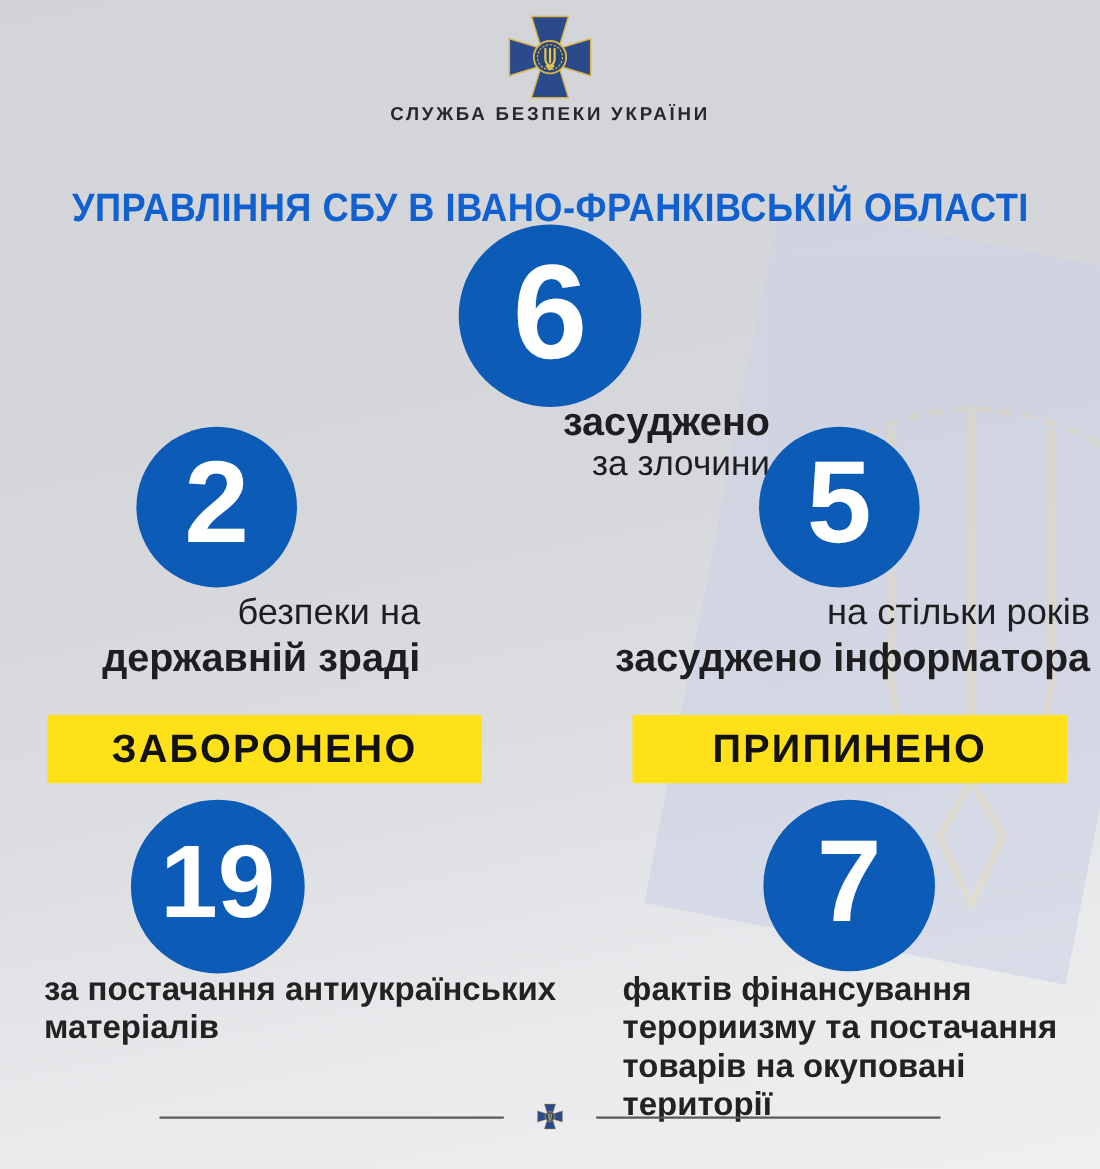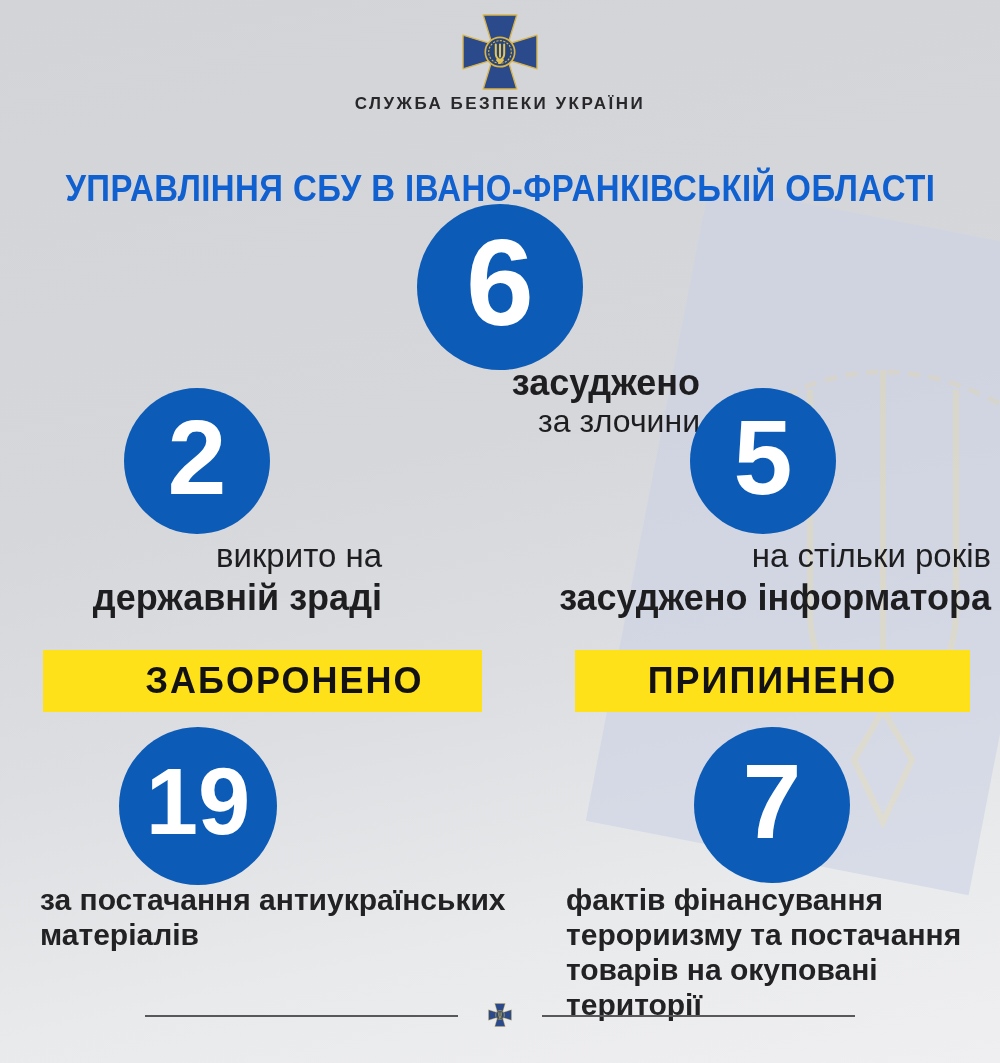--- a/index.html
+++ b/index.html
@@ -32,21 +32,21 @@
   .lbl-c6{left:300px;top:362px;width:400px;font-size:32px;}
   .lbl-c6 .b{font-size:36px;}
   .lbl-c2{left:12px;top:536px;width:370px;font-size:33px;line-height:1.2;}
   .lbl-c2 .b{font-size:36px;}
   .lbl-c5{left:545px;top:536px;width:446px;font-size:33px;line-height:1.2;white-space:nowrap;}
   .lbl-c5 .b{font-size:36px;}
   
   .banner{position:absolute;top:650px;width:395px;height:62px;background:#ffe11a;
           display:flex;align-items:center;justify-content:center;
           font-size:36px;font-weight:800;letter-spacing:2px;color:#121214;}
-  .banner-left{left:43px;padding-left:44px;}
+  .banner-left{left:43px;}
   .banner-right{left:575px;}
   
   .block{position:absolute;top:882px;font-size:30px;font-weight:600;color:#222224;
          line-height:1.17;text-align:left;}
   .block-left{left:40px;width:470px;}
   .block-right{left:566px;width:430px;}
   
   .footer-line{position:absolute;top:1015px;height:2px;background:#58585a;}
   .fl-left{left:145px;width:313px;}
   .fl-right{left:542px;width:313px;}
@@ -99,21 +99,21 @@
   </div>
   <div class="lbl lbl-c6 layer">
     <div class="b">засуджено</div>
     <div>за злочини</div>
   </div>
 
   <div class="circle c2 layer">
     <span>2</span>
   </div>
   <div class="lbl lbl-c2 layer">
-    <div>викрито на</div>
+    <div>безпеки на</div>
     <div class="b">державній зраді</div>
   </div>
 
   <div class="circle c5 layer">
     <span>5</span>
   </div>
   <div class="lbl lbl-c5 layer">
     <div>на стільки років</div>
     <div class="b">засуджено інформатора</div>
   </div>

